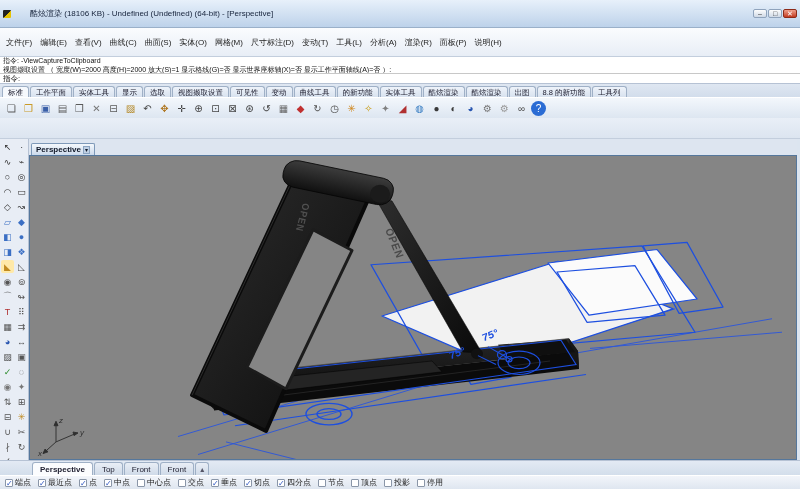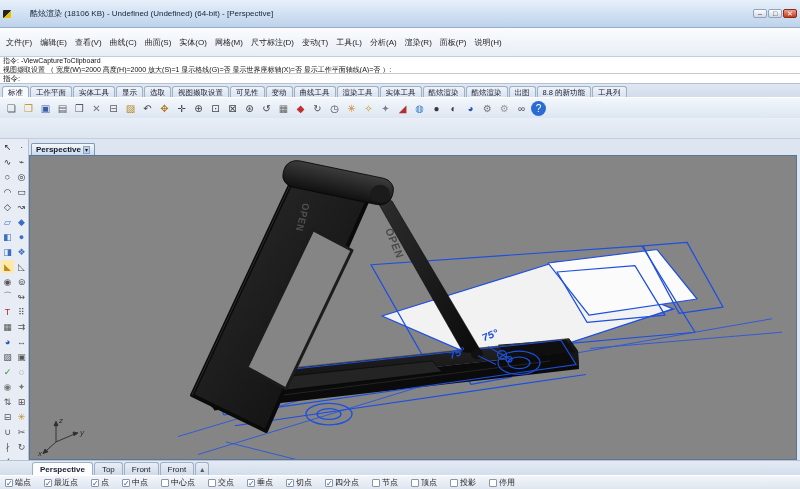--- a/index.html
+++ b/index.html
@@ -57,21 +57,21 @@
 
   
   .vptabs { height:15px; display:flex; align-items:flex-end; gap:1px; padding:1px 2px 0 32px;
     background:linear-gradient(#e3eaf4,#d3deeb); border-top:1px solid #b6c2d4; }
   .vpt { padding:1px 7px; height:13px; font-size:8px; line-height:11px; color:#223;
     background:linear-gradient(#e9eef6,#cfdae8); border:1px solid #9fb0c6; border-bottom:none; border-radius:3px 3px 0 0; }
   .vpt.active { background:#fbfcfe; font-weight:bold; }
   .vpt.menu { padding:1px 4px; color:#556; }
 
   
-  .osnap { height:14px; display:flex; align-items:center; gap:13px; padding:0 5px;
+  .osnap { height:14px; display:flex; align-items:center; gap:7px; padding:0 5px;
     background:linear-gradient(#f2f5fa,#dfe6f0); border-top:1px solid #fff; overflow:hidden; }
   .osnap-item { display:flex; align-items:center; gap:2px; white-space:nowrap; }
   .osnap-item .box { width:8px; height:8px; background:#fff; border:1px solid #8a96a8; border-radius:1px;
     font-size:8px; line-height:7px; text-align:center; color:#2a53c0; font-weight:bold; }
   .osnap-item.checked .box::after { content:"✓"; }
   .osnap-item .lbl { font-size:8px; color:#222; }
 </style>
 </head>
 <body>
 
@@ -117,21 +117,21 @@
 
   <span class="ttab active">标准</span>
       <span class="ttab">工作平面</span>
       <span class="ttab">实体工具</span>
       <span class="ttab">显示</span>
       <span class="ttab">选取</span>
       <span class="ttab">视图撷取设置</span>
       <span class="ttab">可见性</span>
       <span class="ttab">变动</span>
       <span class="ttab">曲线工具</span>
-      <span class="ttab">渲染工具</span>
+      <span class="ttab">的新功能</span>
       <span class="ttab">实体工具</span>
       <span class="ttab">酷炫渲染</span>
       <span class="ttab">酷炫渲染</span>
       <span class="ttab">出图</span>
       <span class="ttab">8.8 的新功能</span>
       <span class="ttab">工具列</span>
     </div>
 
   <div class="iconrow">
 

